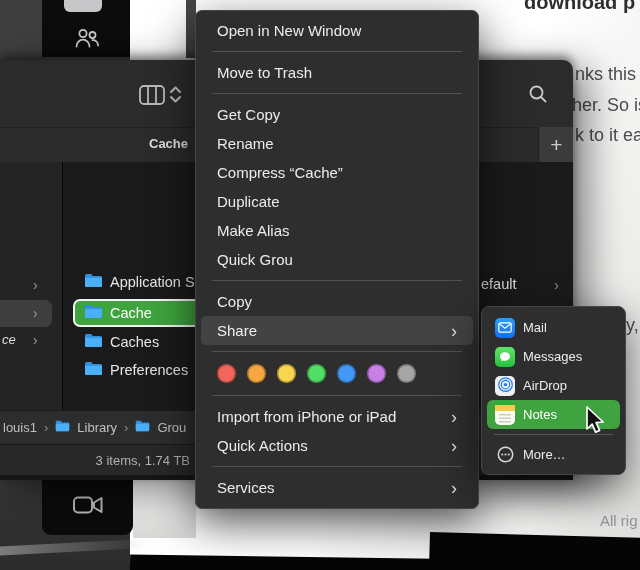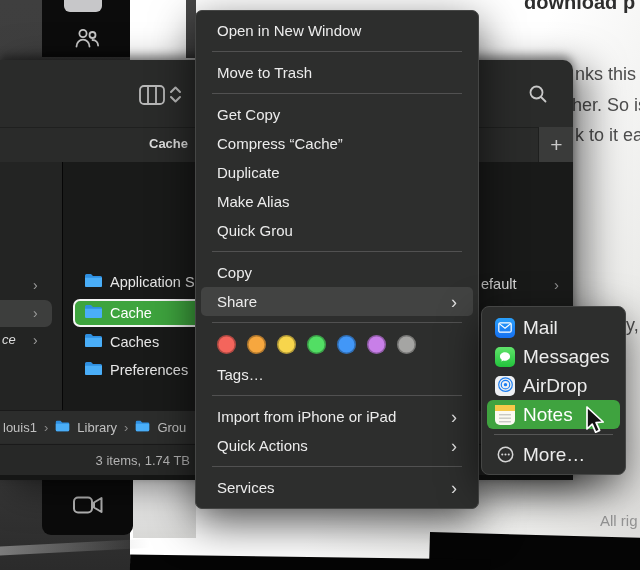--- a/index.html
+++ b/index.html
@@ -48,21 +48,21 @@
   .mi.hl{background:#424342;}
   .mchev{margin-left:auto;color:#dedede;font-size:18px;line-height:1;}
   .sep{height:1px;margin:6px 16px;background:#515151;}
   #dots{height:31px;display:flex;align-items:center;gap:11px;padding-left:21px;}
   .dot{width:19px;height:19px;border-radius:50%;box-shadow:inset 0 0 0 1.5px rgba(0,0,0,.28);}
 
   
   #submenu{left:481px;top:306px;width:145px;background:#2d2e2d;border:1px solid #454645;border-radius:8px;
            padding:6px 0 5px;box-sizing:border-box;box-shadow:0 14px 40px rgba(0,0,0,.6);}
   .smi{height:29px;margin:0 5px;padding:0 8px;display:flex;align-items:center;gap:8px;border-radius:6px;
-       font-size:19px;color:#ececec;}
+       font-size:13px;color:#ececec;}
   .smi.hl{color:#fff;}
   .ssep{height:1px;margin:5px 12px;background:#565656;}
   .appicon{width:20px;height:20px;border-radius:5px;flex:0 0 auto;display:flex;align-items:center;justify-content:center;}
 
   
   #tl-panel{left:42px;top:0;width:88px;height:57px;background:#0c0c0c;}
   #tl-shape{left:22px;top:-10px;width:38px;height:22px;background:#c7c7c9;border-radius:6px;}
   #tl-grayedge{left:186px;top:0;width:10px;height:58px;background:#464646;}
   #cam-panel{left:42px;top:478px;width:91px;height:57px;background:#0b0b0b;border-radius:0 0 9px 9px;
              display:flex;align-items:center;justify-content:center;}
@@ -215,20 +215,23 @@
       </div>
     <div class="sep"></div>
     <div class="mi">
         <span>Move to Trash</span>
       </div>
     <div class="sep"></div>
     <div class="mi">
         <span>Get Copy</span>
       </div>
     <div class="mi">
+        <span>Rename</span>
+      </div>
+    <div class="mi">
         <span>Compress “Cache”</span>
       </div>
     <div class="mi">
         <span>Duplicate</span>
       </div>
     <div class="mi">
         <span>Make Alias</span>
       </div>
     <div class="mi">
         <span>Quick Grou</span>
@@ -244,23 +247,20 @@
     <div class="sep"></div>
     <div id="dots">
       <span class="dot" style="background: rgb(244, 101, 92);"></span>
       <span class="dot" style="background: rgb(246, 167, 63);"></span>
       <span class="dot" style="background: rgb(247, 213, 76);"></span>
       <span class="dot" style="background: rgb(82, 222, 100);"></span>
       <span class="dot" style="background: rgb(66, 151, 247);"></span>
       <span class="dot" style="background: rgb(200, 127, 232);"></span>
       <span class="dot" style="background: rgb(165, 165, 163);"></span>
     </div>
-    <div class="mi">
-        <span>Tags…</span>
-      </div>
     <div class="sep"></div>
     <div class="mi">
       <span>Import from iPhone or iPad</span>
       <span class="mchev">›</span>
     </div>
     <div class="mi">
       <span>Quick Actions</span>
       <span class="mchev">›</span>
     </div>
     <div class="sep"></div>

